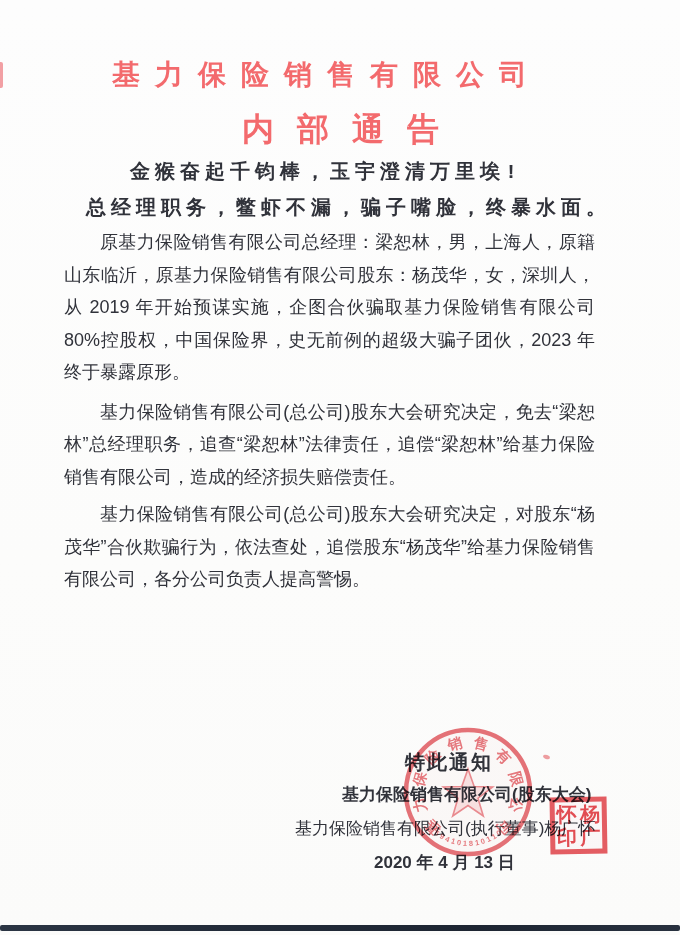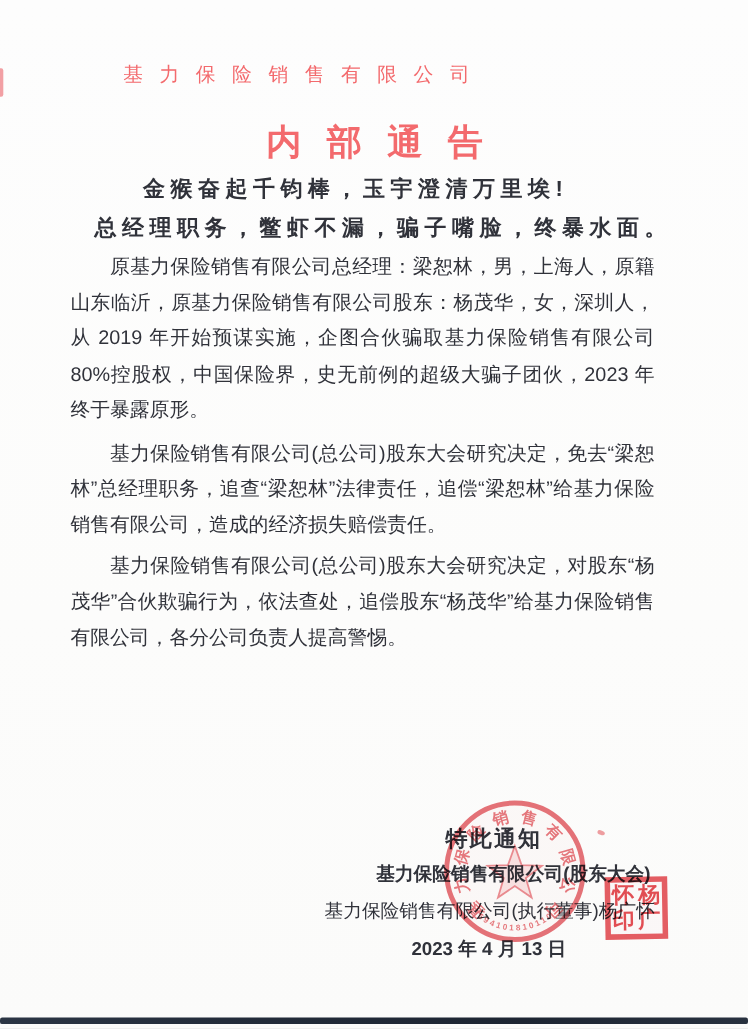--- a/index.html
+++ b/index.html
@@ -14,33 +14,33 @@
   .page{
     position:relative;
     width:680px;height:935px;
     background:linear-gradient(180deg,#fdfdfd 0%,#fcfcfb 60%,#fbfbfa 100%);
     overflow:hidden;
     font-family:"Liberation Sans",sans-serif;
     color:var(--ink);
   }
   .title1{
     position:absolute;left:112px;top:56px;
-    font-size:18px;font-weight:normal;color:var(--title-red);
+    font-size:28px;font-weight:bold;color:var(--title-red);
     letter-spacing:15px;white-space:nowrap;
   }
   .title2{
     position:absolute;left:242px;top:108px;
     font-size:32px;font-weight:bold;color:var(--title-red);
     letter-spacing:23px;white-space:nowrap;
   }
   .slogan{
     position:absolute;font-size:20px;font-weight:bold;
     letter-spacing:5px;white-space:nowrap;color:var(--ink);
   }
-  .slogan1{left:130px;top:158px;}
+  .slogan1{left:130px;top:158px;font-family:Liberation Mono, monospace;}
   .slogan2{left:86px;top:194px;}
   .bodytext{
     position:absolute;left:64px;top:226px;width:531px;
     font-size:18px;font-weight:400;line-height:32.5px;
     text-align:justify;color:var(--ink);
   }
   .bodytext p{text-indent:2em;}
   .bodytext p:nth-child(2){margin-top:7px;}
   .bodytext p:nth-child(3){margin-top:5px;}
   .bodytext p:nth-child(4){margin-top:9px;}
@@ -96,21 +96,21 @@
 
   <div class="bodytext">
     <p>原基力保险销售有限公司总经理：梁恕林，男，上海人，原籍山东临沂，原基力保险销售有限公司股东：杨茂华，女，深圳人，从 2019 年开始预谋实施，企图合伙骗取基力保险销售有限公司 80%控股权，中国保险界，史无前例的超级大骗子团伙，2023 年终于暴露原形。</p>
     <p>基力保险销售有限公司(总公司)股东大会研究决定，免去“梁恕林”总经理职务，追查“梁恕林”法律责任，追偿“梁恕林”给基力保险销售有限公司，造成的经济损失赔偿责任。</p>
     <p>基力保险销售有限公司(总公司)股东大会研究决定，对股东“杨茂华”合伙欺骗行为，依法查处，追偿股东“杨茂华”给基力保险销售有限公司，各分公司负责人提高警惕。</p>
   </div>
 
   <div class="closing">特此通知</div>
   <div class="sign-org">基力保险销售有限公司(股东大会)</div>
   <div class="sign-director">基力保险销售有限公司(执行董事)杨广怀</div>
-  <div class="doc-date">2023 年 4 月 13 日</div>
+  <div class="doc-date">2020 年 4 月 13 日</div>
 
   <svg class="round-seal" viewBox="0 0 140 140" xmlns="http://www.w3.org/2000/svg">
       <circle cx="70" cy="70" r="62" fill="rgba(244,170,175,0.05)" stroke="#e14d54" stroke-width="4.5" opacity="0.85"></circle>
       <polygon points="70.0,47.0 76.2,64.5 94.7,65.0 80.0,76.2 85.3,94.0 70.0,83.5 54.7,94.0 60.0,76.2 45.3,65.0 63.8,64.5" fill="rgba(238,150,156,0.28)" stroke="rgba(231,110,117,0.85)" stroke-width="1.6"></polygon>
       <text x="70" y="25" transform="rotate(-135 70 70)" fill="#e14d54" opacity="0.82" font-size="14.5" font-weight="bold" text-anchor="middle" font-family="&quot;Liberation Sans&quot;,sans-serif">基</text>
       <text x="70" y="25" transform="rotate(-105 70 70)" fill="#e14d54" opacity="0.82" font-size="14.5" font-weight="bold" text-anchor="middle" font-family="&quot;Liberation Sans&quot;,sans-serif">力</text>
       <text x="70" y="25" transform="rotate(-75 70 70)" fill="#e14d54" opacity="0.82" font-size="14.5" font-weight="bold" text-anchor="middle" font-family="&quot;Liberation Sans&quot;,sans-serif">保</text>
       <text x="70" y="25" transform="rotate(-45 70 70)" fill="#e14d54" opacity="0.82" font-size="14.5" font-weight="bold" text-anchor="middle" font-family="&quot;Liberation Sans&quot;,sans-serif">险</text>
       <text x="70" y="25" transform="rotate(-15 70 70)" fill="#e14d54" opacity="0.82" font-size="14.5" font-weight="bold" text-anchor="middle" font-family="&quot;Liberation Sans&quot;,sans-serif">销</text>
       <text x="70" y="25" transform="rotate(15 70 70)" fill="#e14d54" opacity="0.82" font-size="14.5" font-weight="bold" text-anchor="middle" font-family="&quot;Liberation Sans&quot;,sans-serif">售</text>

